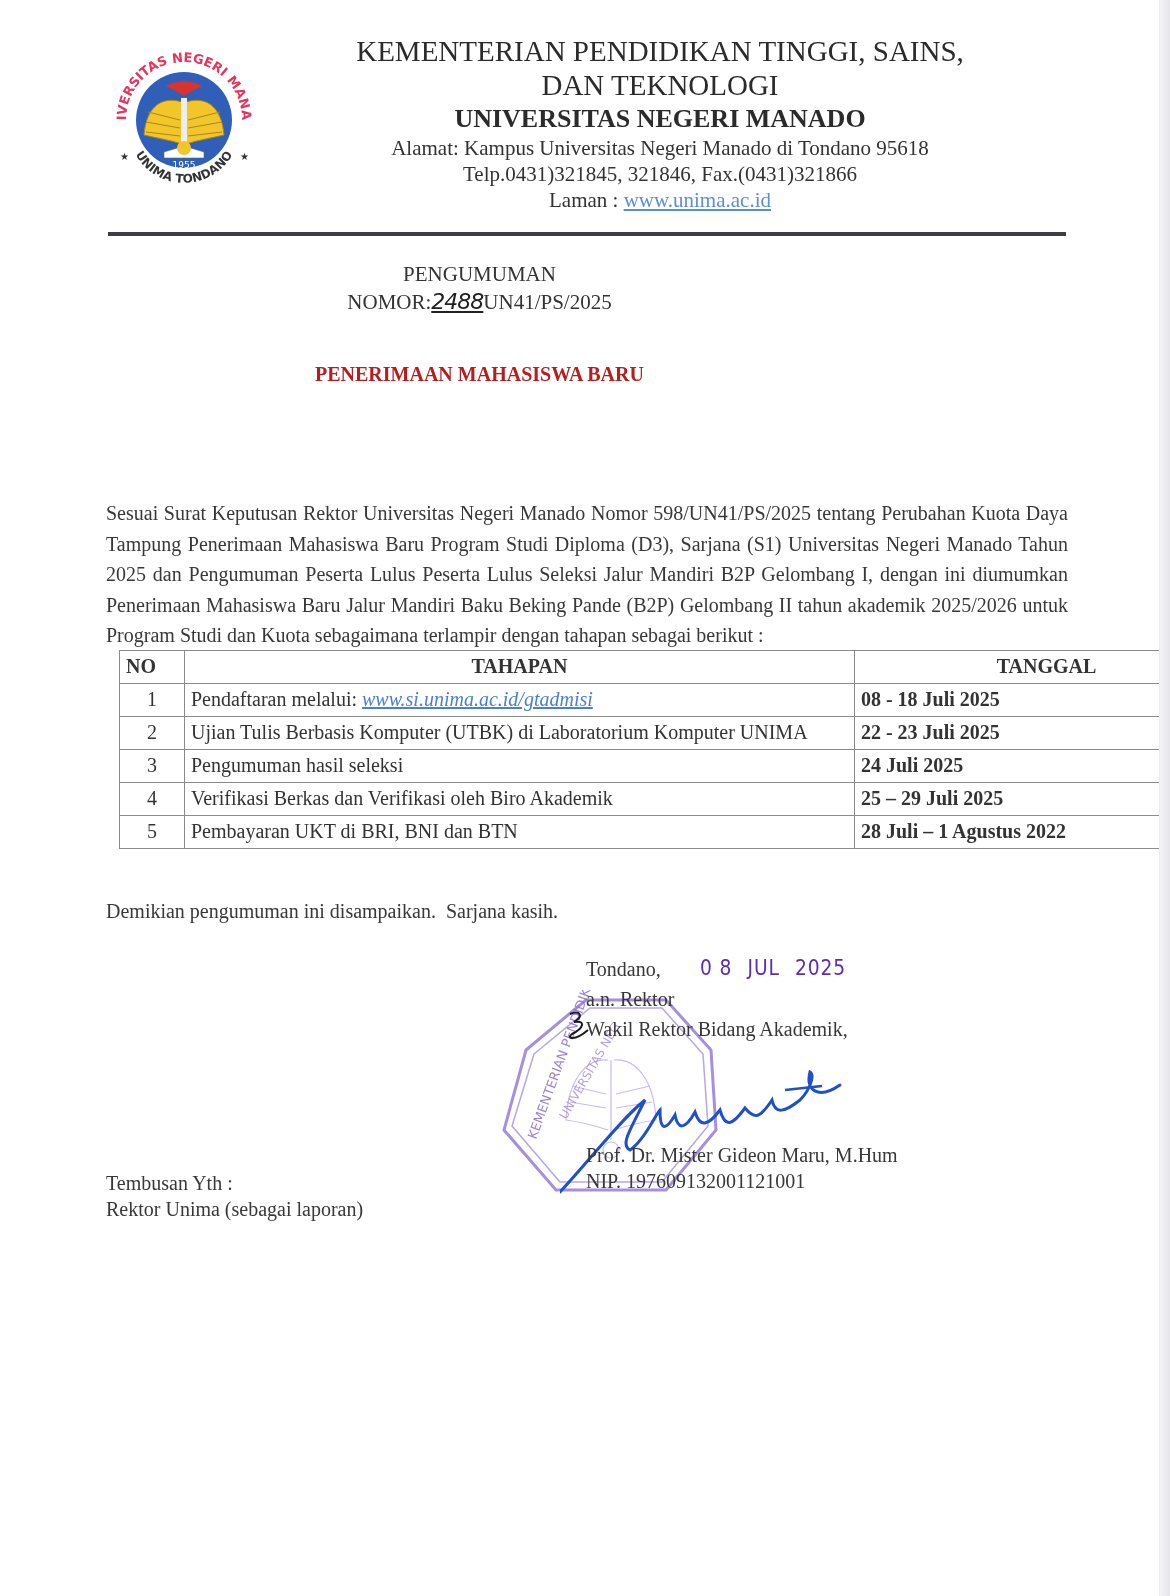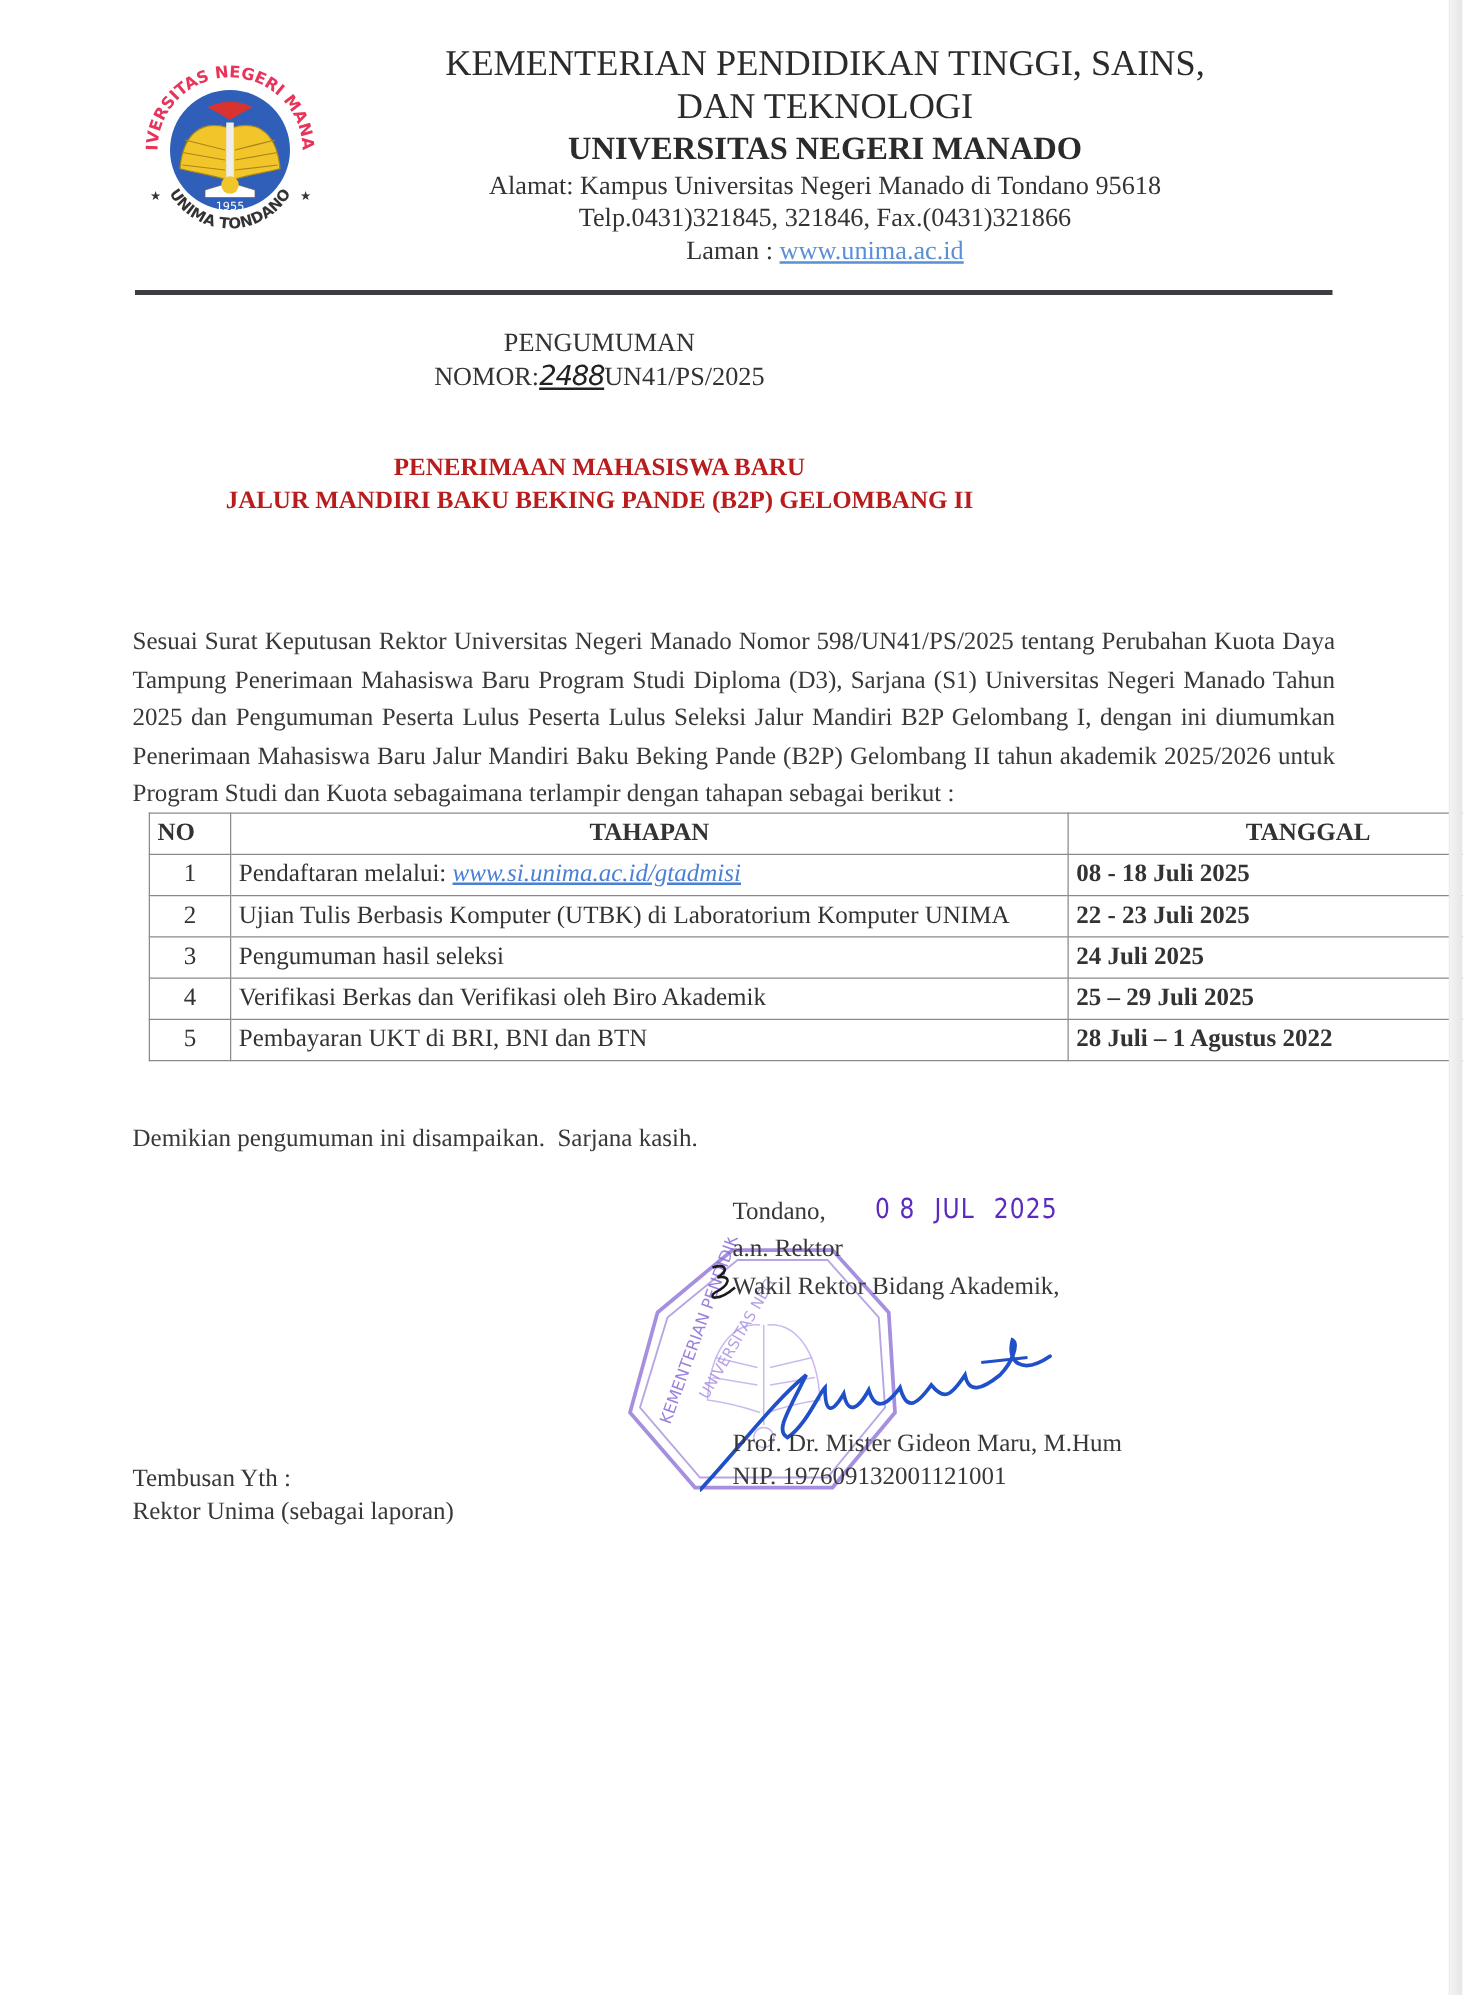--- a/index.html
+++ b/index.html
@@ -115,21 +115,20 @@
     <span class="row"><span>Laman : </span><span class="link">www.unima.ac.id</span></span>
   </div>
   <div class="rule"></div>
 
   <div class="center t-peng">PENGUMUMAN</div>
   <div class="center t-nomor">
     <span>NOMOR:</span><span class="hand">2488</span><span>UN41/PS/2025</span>
   </div>
   <div class="center t-title">
     <div>PENERIMAAN MAHASISWA BARU</div>
-    <div>JALUR MANDIRI BAKU BEKING PANDE (B2P) GELOMBANG II</div>
   </div>
 
   <div class="para">Sesuai Surat Keputusan Rektor Universitas Negeri Manado Nomor 598/UN41/PS/2025 tentang Perubahan Kuota Daya Tampung Penerimaan Mahasiswa Baru Program Studi Diploma (D3), Sarjana (S1) Universitas Negeri Manado Tahun 2025 dan Pengumuman Peserta Lulus Peserta Lulus Seleksi Jalur Mandiri B2P Gelombang I, dengan ini diumumkan Penerimaan Mahasiswa Baru Jalur Mandiri Baku Beking Pande (B2P) Gelombang II tahun akademik 2025/2026 untuk Program Studi dan Kuota sebagaimana terlampir dengan tahapan sebagai berikut :</div>
 
   <table class="sched">
     <thead>
       <tr>
         <th class="no">NO</th>
         <th>TAHAPAN</th>
         <th>TANGGAL</th>

